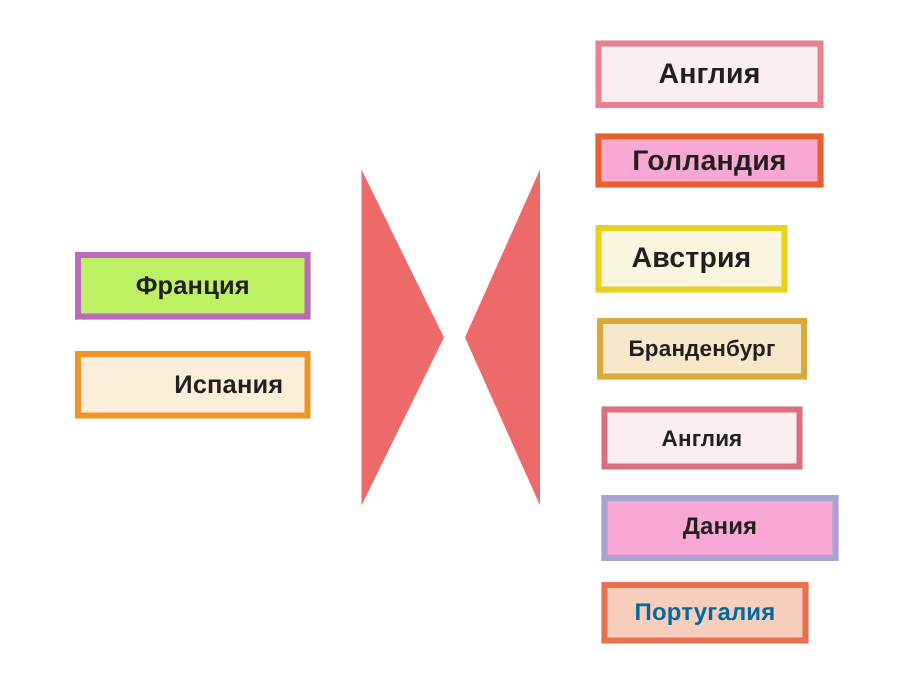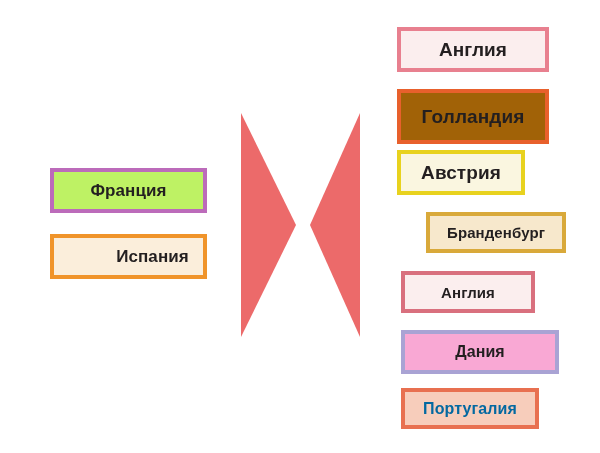--- a/index.html
+++ b/index.html
@@ -65,27 +65,27 @@
         <span class="node-label">Франция</span>
       </div>
       <div class="node" style="left: 50px; top: 234px; width: 157px; height: 45px; border: 4px solid rgb(240, 148, 42); background: rgb(251, 238, 219); font-size: 17px; color: rgb(35, 31, 32); padding-left: 48px;">
         <span class="node-label">Испания</span>
       </div>
     </div>
   <div class="group" id="right-group">
       <div class="node" style="left: 397px; top: 27px; width: 152px; height: 45px; border: 4px solid rgb(232, 128, 143); background: rgb(251, 238, 238); font-size: 19px; color: rgb(35, 31, 32);">
         <span class="node-label">Англия</span>
       </div>
-      <div class="node" style="left: 397px; top: 89px; width: 152px; height: 55px; border: 4px solid rgb(232, 96, 44); background: #a16207; font-size: 19px; color: rgb(35, 31, 32);">
+      <div class="node" style="left: 397px; top: 89px; width: 152px; height: 36px; border: 4px solid rgb(232, 96, 44); background: #f9a8d4; font-size: 19px; color: rgb(35, 31, 32);">
         <span class="node-label">Голландия</span>
       </div>
       <div class="node" style="left: 397px; top: 150px; width: 128px; height: 45px; border: 4px solid rgb(232, 210, 30); background: rgb(250, 246, 224); font-size: 19px; color: rgb(35, 31, 32);">
         <span class="node-label">Австрия</span>
       </div>
-      <div class="node" style="left: 398px; top: 212px; width: 140px; height: 41px; border: 4px solid rgb(217, 169, 58); background: rgb(247, 232, 204); font-size: 15px; color: rgb(35, 31, 32); margin-left: 28px;">
+      <div class="node" style="left: 398px; top: 212px; width: 140px; height: 41px; border: 4px solid rgb(217, 169, 58); background: rgb(247, 232, 204); font-size: 15px; color: rgb(35, 31, 32);">
         <span class="node-label">Бранденбург</span>
       </div>
       <div class="node" style="left: 401px; top: 271px; width: 134px; height: 42px; border: 4px solid rgb(217, 112, 126); background: rgb(251, 238, 238); font-size: 15px; color: rgb(35, 31, 32);">
         <span class="node-label">Англия</span>
       </div>
       <div class="node" style="left: 401px; top: 330px; width: 158px; height: 44px; border: 4px solid rgb(169, 163, 212); background: #f9a8d4; font-size: 16px; color: rgb(35, 31, 32);">
         <span class="node-label">Дания</span>
       </div>
       <div class="node" style="left: 401px; top: 388px; width: 138px; height: 41px; border: 4px solid rgb(232, 112, 80); background: rgb(247, 205, 187); font-size: 16px; color: #0369a1;">
         <span class="node-label">Португалия</span>

